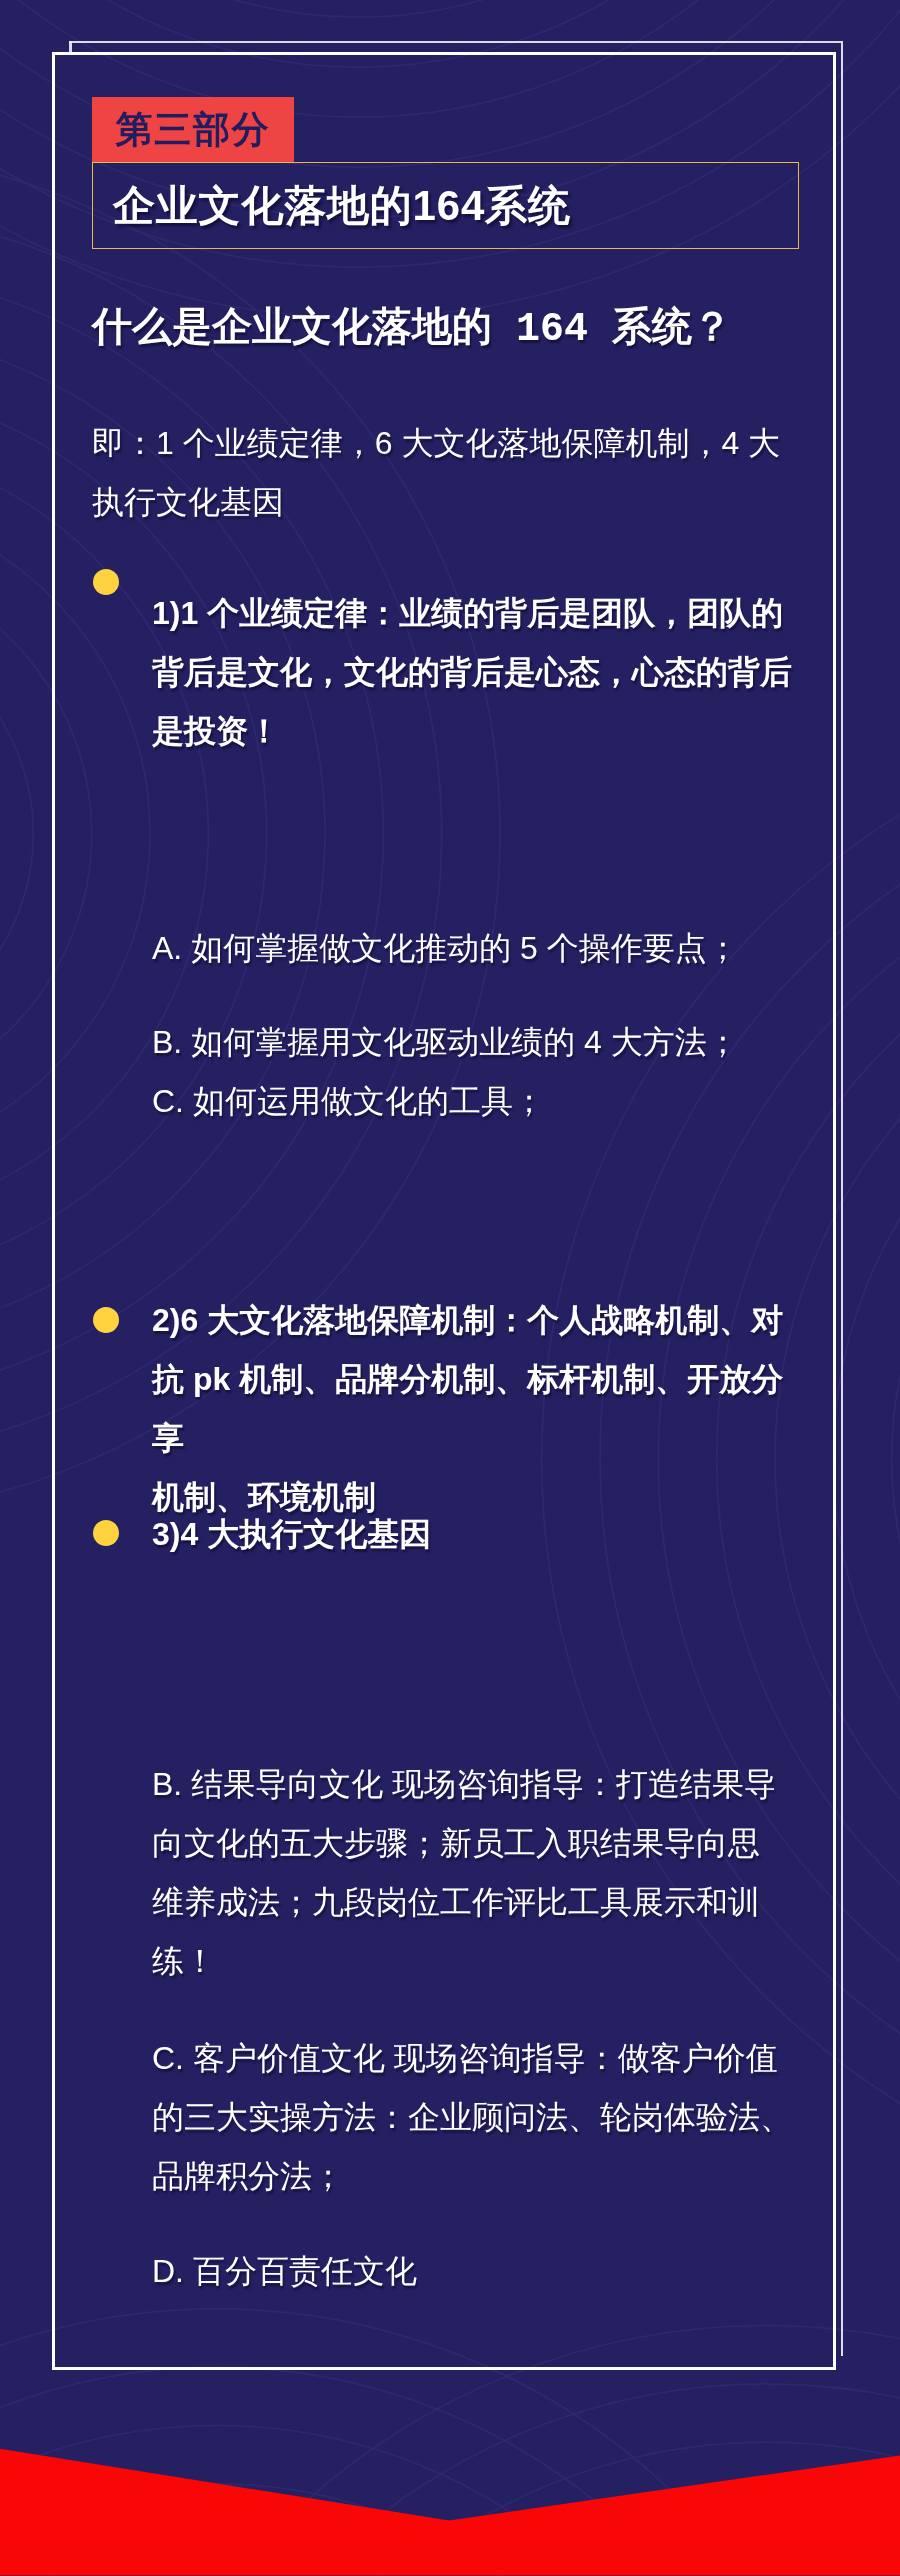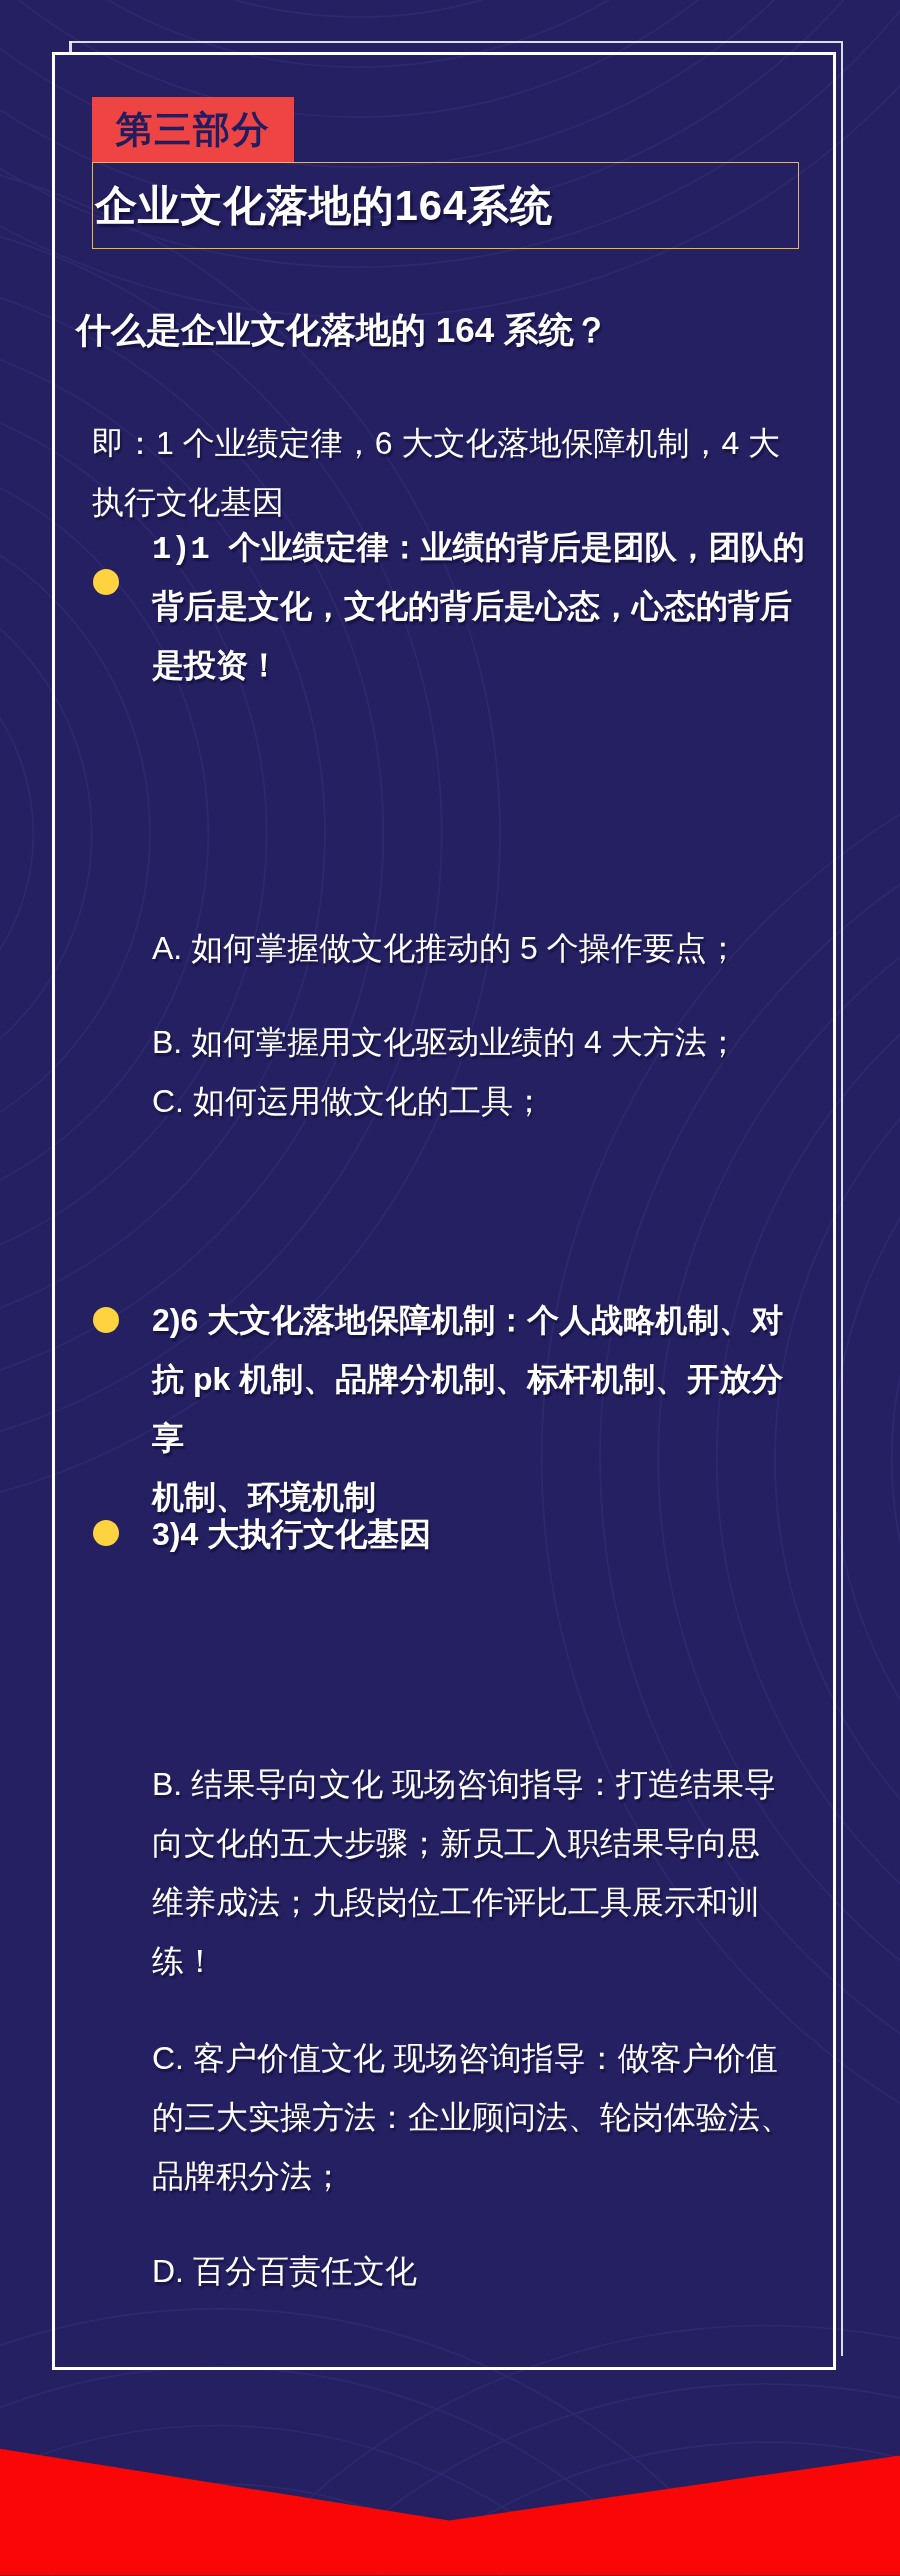--- a/index.html
+++ b/index.html
@@ -32,37 +32,37 @@
     background:#ef4444;
     display:flex;align-items:center;justify-content:center;
   }
   .badge span{
     color:#211d5e;font-size:37px;font-weight:bold;letter-spacing:1.7px;
   }
   .title-box{
     position:absolute;left:92px;top:162px;width:707px;height:87px;
     border:1.7px solid #e8b84b;box-sizing:border-box;
     display:flex;align-items:center;
-    padding-left:2px;
+    padding-left:20px;
     text-align:center;
   }
   .title-box h1{
     margin:0;color:#ffffff;font-size:42px;font-weight:bold;letter-spacing:0.8px;
     text-shadow:2.5px 3.3px 2.5px rgba(8,6,40,.6);
   }
   .t{
     position:absolute;color:#ffffff;font-size:32px;line-height:59px;
     white-space:pre-line;
     text-shadow:1.7px 2.5px 1.7px rgba(8,6,40,.5);
   }
   .bold{font-weight:bold;}
-  .q{left:76px;top:300px;font-size:35px;}
+  .q{left:92px;top:300px;font-size:40px;font-family:Liberation Mono, monospace;}
   .stmt{left:92px;top:414px;width:709px;}
   .ind{left:152px;width:654px;}
-  .law{top:520px;font-family:Liberation Mono, monospace;}
+  .law{top:584px;}
   .push{top:763px;}
   .a1{top:919px;}
   .b1{top:1013px;}
   .c1{top:1072px;}
   .d1{top:1200px;}
   .mech{top:1291px;}
   .genes{top:1505px;}
   .ga{top:1598px;}
   .gb{top:1755px;}
   .gc{top:2029px;}

